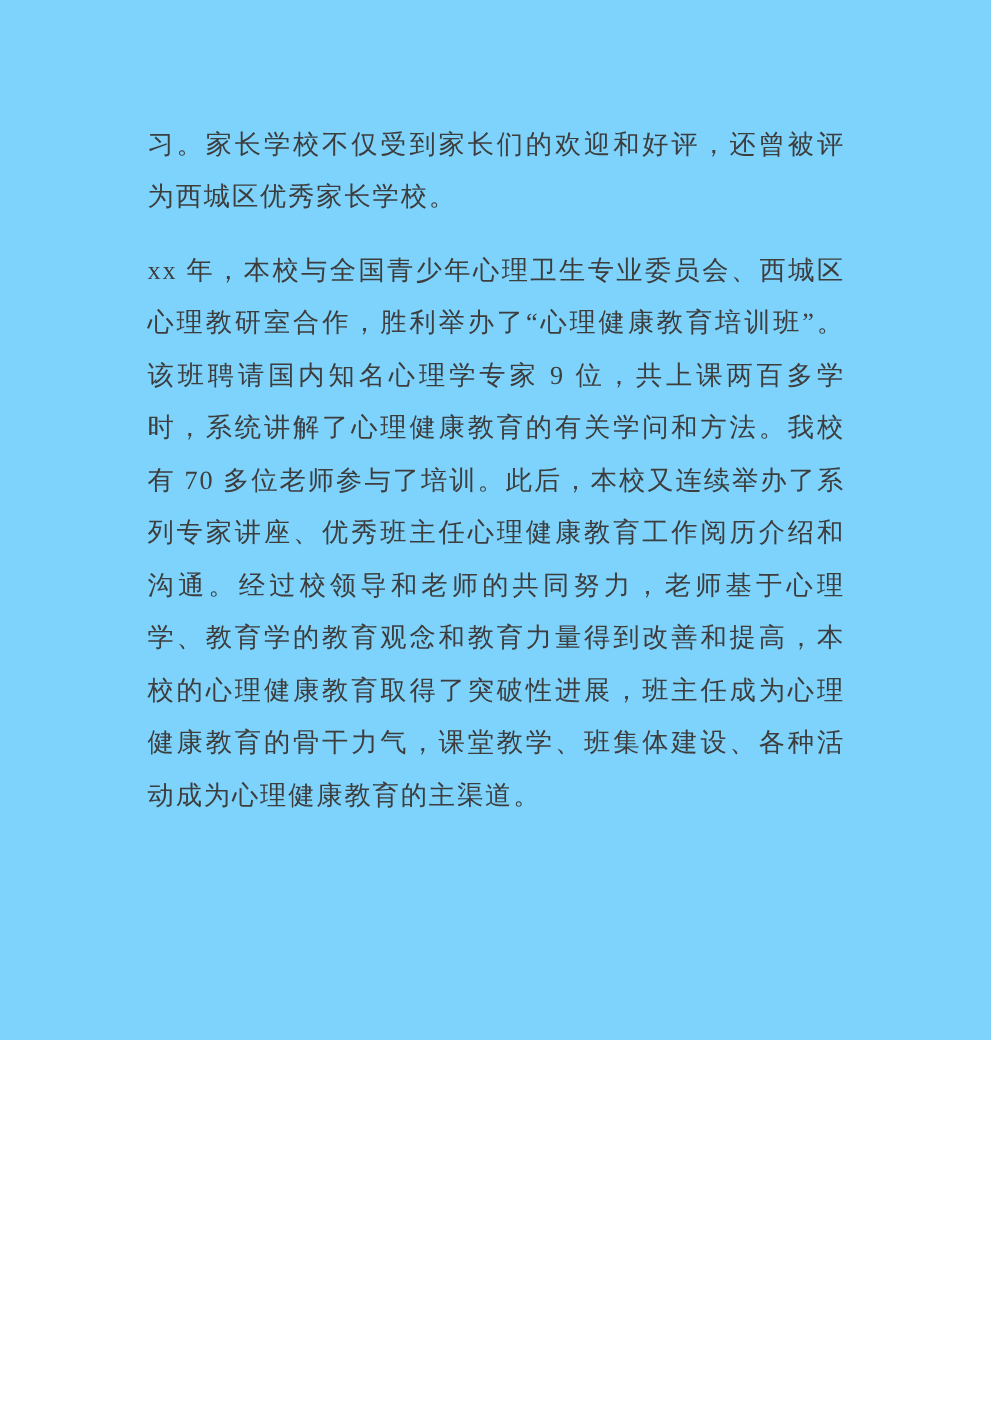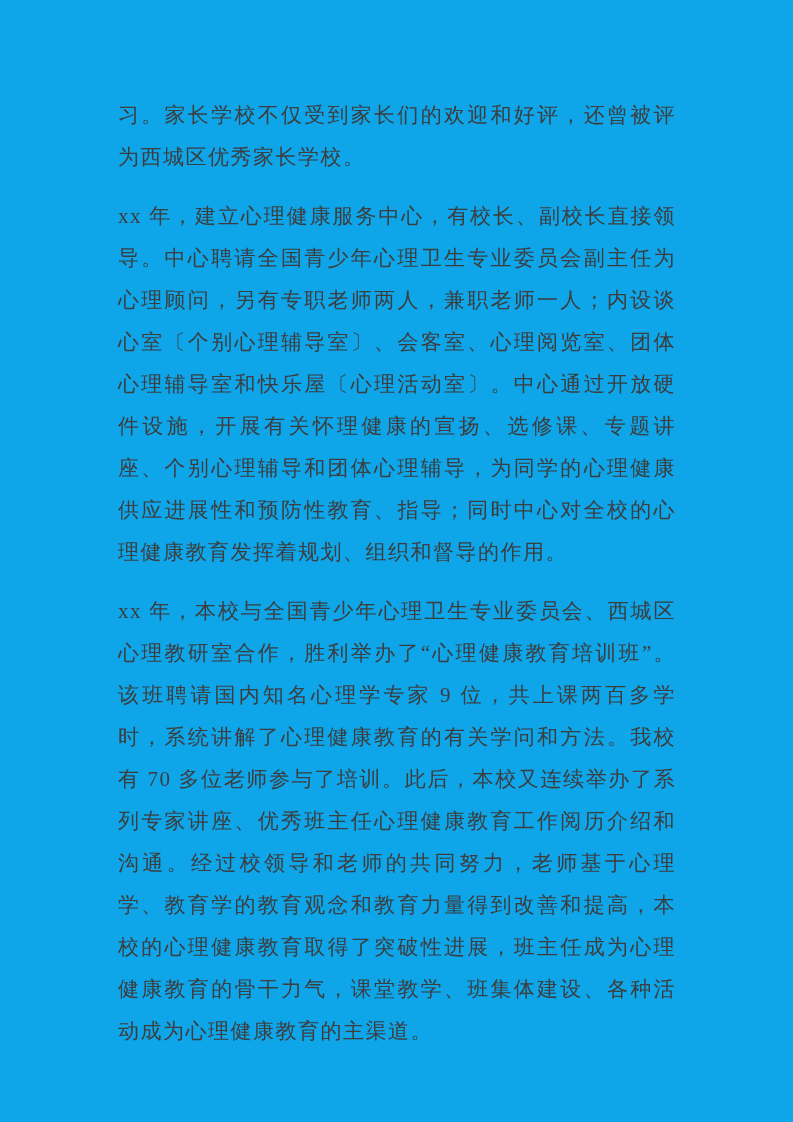--- a/index.html
+++ b/index.html
@@ -9,22 +9,22 @@
   }
   body {
     width: 793px;
     height: 1122px;
     overflow: hidden;
     font-family: "Liberation Serif", "DejaVu Serif", serif;
   }
   .page {
     box-sizing: border-box;
     width: 793px;
-    height: 1122px;
-    background: #0ea5e9;
+    height: 832px;
+    background: #7dd3fc;
     padding: 94px 117px 0 118px;
   }
   .para {
     margin: 0 0 17px 0;
     font-size: 21px;
     line-height: 42px;
     color: #3d3d3d;
     letter-spacing: 1.5px;
     text-align: justify;
     text-align-last: left;
@@ -33,15 +33,14 @@
   }
   .para:last-child {
     margin-bottom: 0;
   }
 </style>
 </head>
 <body>
 
 <div class="page">
   <p class="para">习。家长学校不仅受到家长们的欢迎和好评，还曾被评为西城区优秀家长学校。</p>
-  <p class="para">xx 年，建立心理健康服务中心，有校长、副校长直接领导。中心聘请全国青少年心理卫生专业委员会副主任为心理顾问，另有专职老师两人，兼职老师一人；内设谈心室〔个别心理辅导室〕、会客室、心理阅览室、团体心理辅导室和快乐屋〔心理活动室〕。中心通过开放硬件设施，开展有关怀理健康的宣扬、选修课、专题讲座、个别心理辅导和团体心理辅导，为同学的心理健康供应进展性和预防性教育、指导；同时中心对全校的心理健康教育发挥着规划、组织和督导的作用。</p>
   <p class="para">xx 年，本校与全国青少年心理卫生专业委员会、西城区心理教研室合作，胜利举办了“心理健康教育培训班”。该班聘请国内知名心理学专家 9 位，共上课两百多学时，系统讲解了心理健康教育的有关学问和方法。我校有 70 多位老师参与了培训。此后，本校又连续举办了系列专家讲座、优秀班主任心理健康教育工作阅历介绍和沟通。经过校领导和老师的共同努力，老师基于心理学、教育学的教育观念和教育力量得到改善和提高，本校的心理健康教育取得了突破性进展，班主任成为心理健康教育的骨干力气，课堂教学、班集体建设、各种活动成为心理健康教育的主渠道。</p>
 </div>
 
 </body></html>

